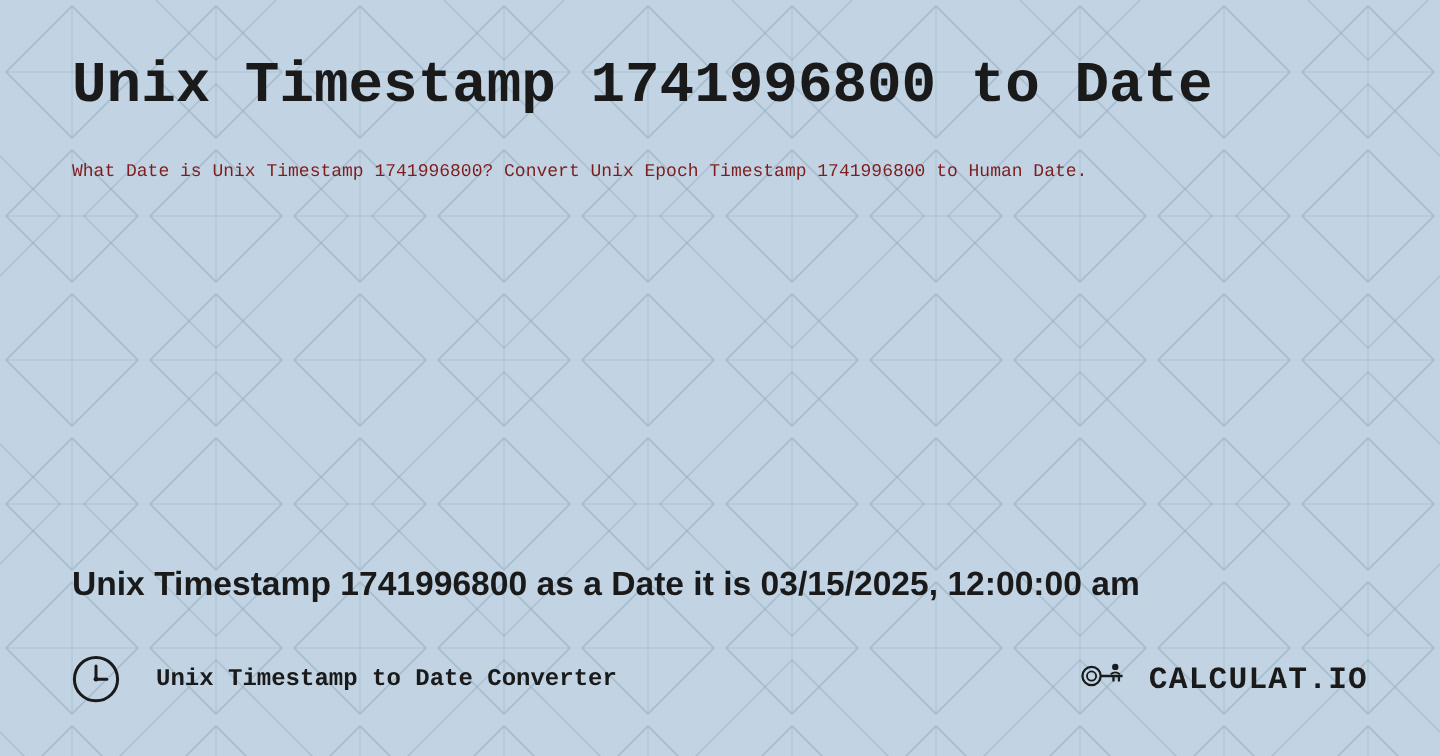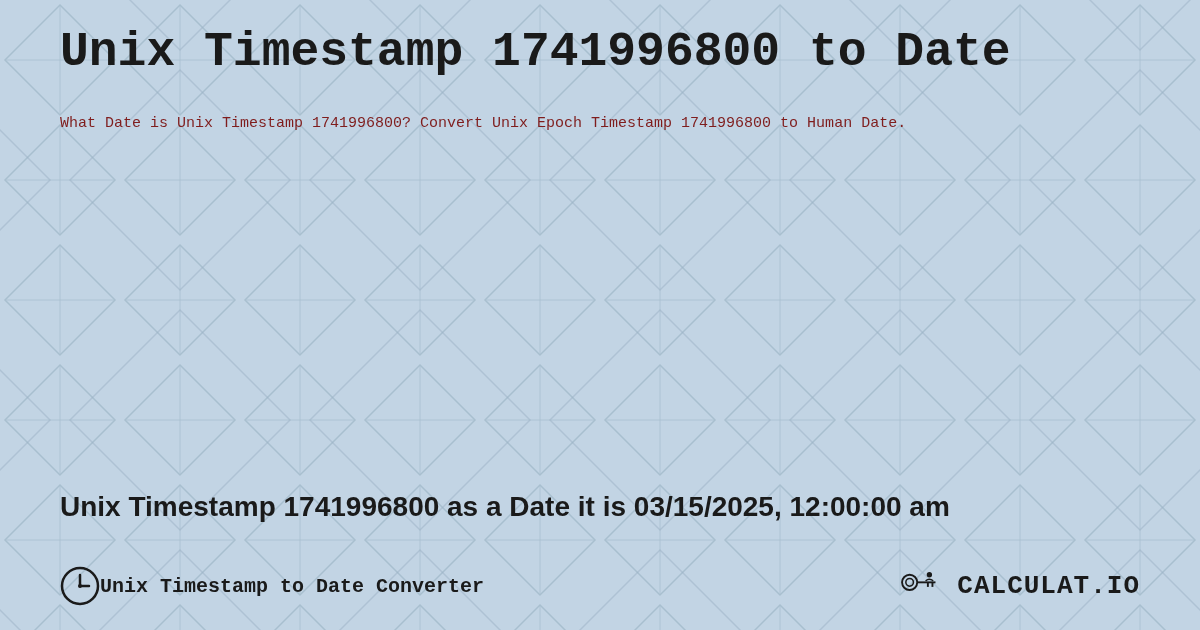--- a/index.html
+++ b/index.html
@@ -13,21 +13,21 @@
       height: 630px;
       overflow: hidden;
       font-family: 'Courier New', Courier, monospace;
       background-color: #c8d8e8;
       position: relative;
     }
 
     .content {
       position: relative;
       z-index: 1;
-      padding: 24px 60px;
+      padding: 44px 60px;
       height: 100%;
       display: flex;
       flex-direction: column;
       justify-content: space-between;
     }
 
     .top-section {
       flex: 1;
     }
 
@@ -62,39 +62,40 @@
 
     .footer {
       display: flex;
       align-items: center;
       justify-content: space-between;
     }
 
     .footer-left {
       display: flex;
       align-items: center;
-      gap: 0;
+      gap: 30px;
       justify-content: space-between;
     }
 
     .clock-icon {
       width: 40px;
       height: 40px;
       flex-shrink: 0;
     }
 
     .footer-label {
       font-size: 20px;
       color: #1a1a1a;
       font-family: 'Courier New', Courier, monospace;
       font-weight: 600;
     }
 
     .logo-area {
       display: flex;
+      align-items: center;
       gap: 20px;
     }
 
     .logo-icon {
       width: 38px;
       height: 28px;
     }
 
     .logo-text {
       font-size: 26px;

